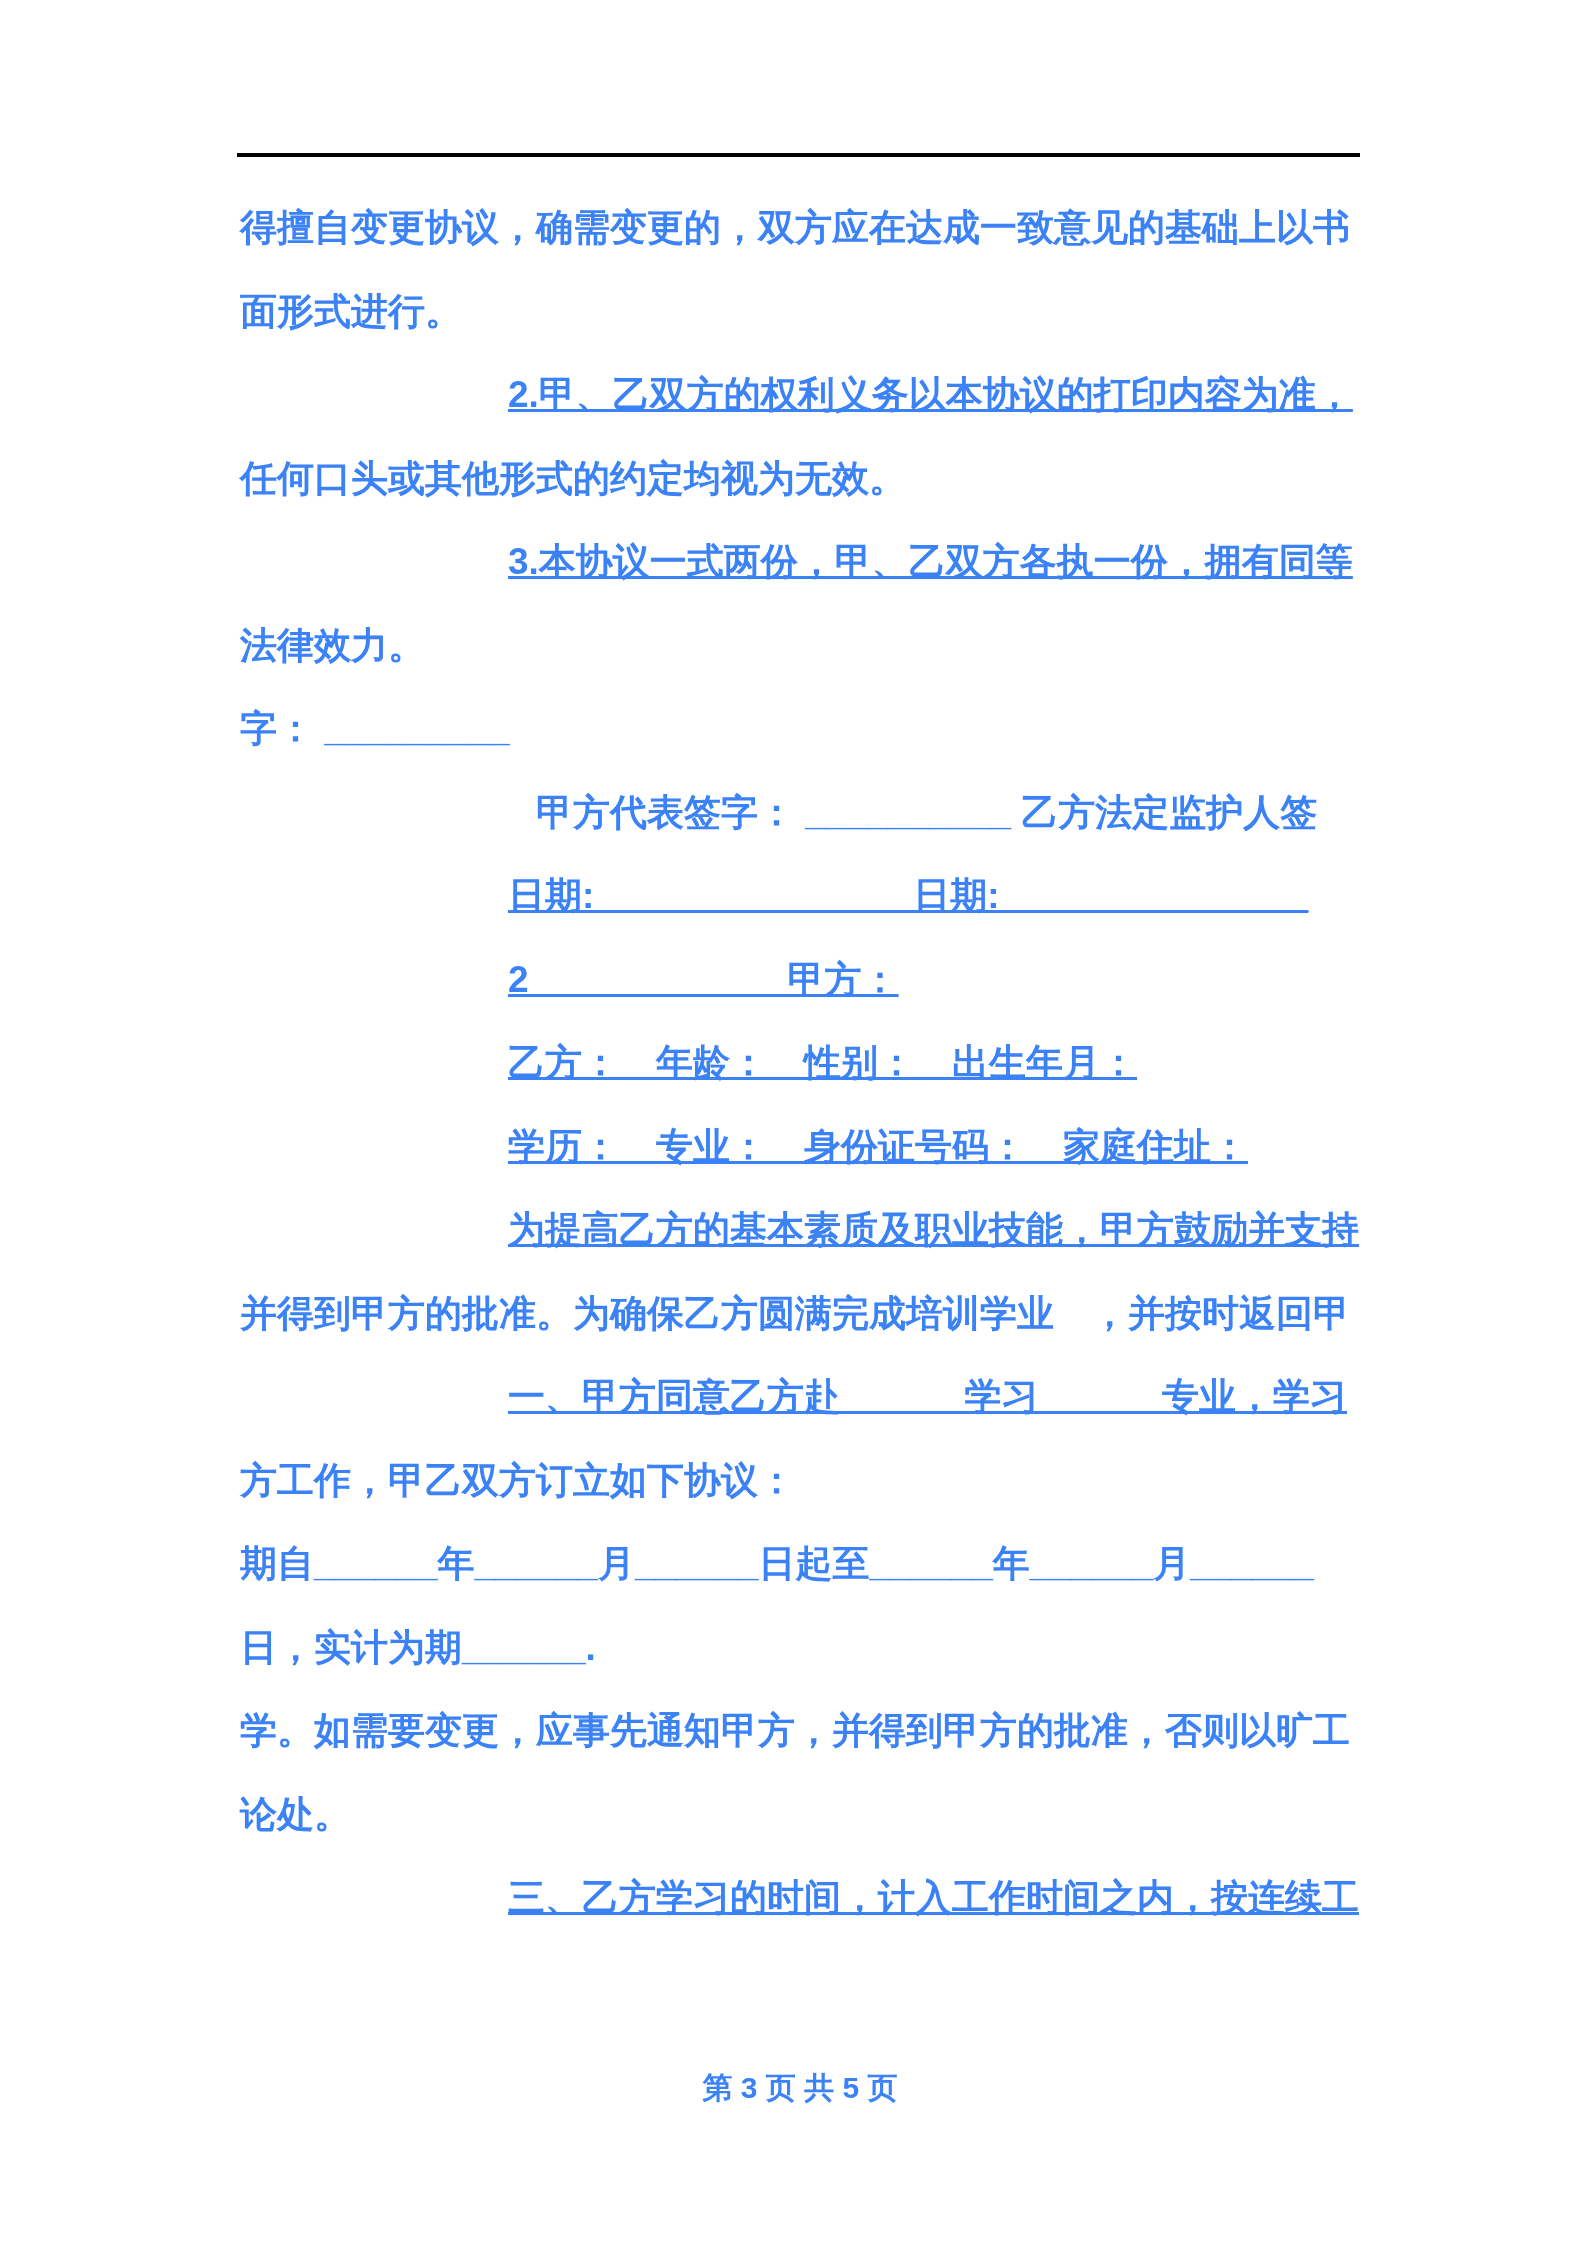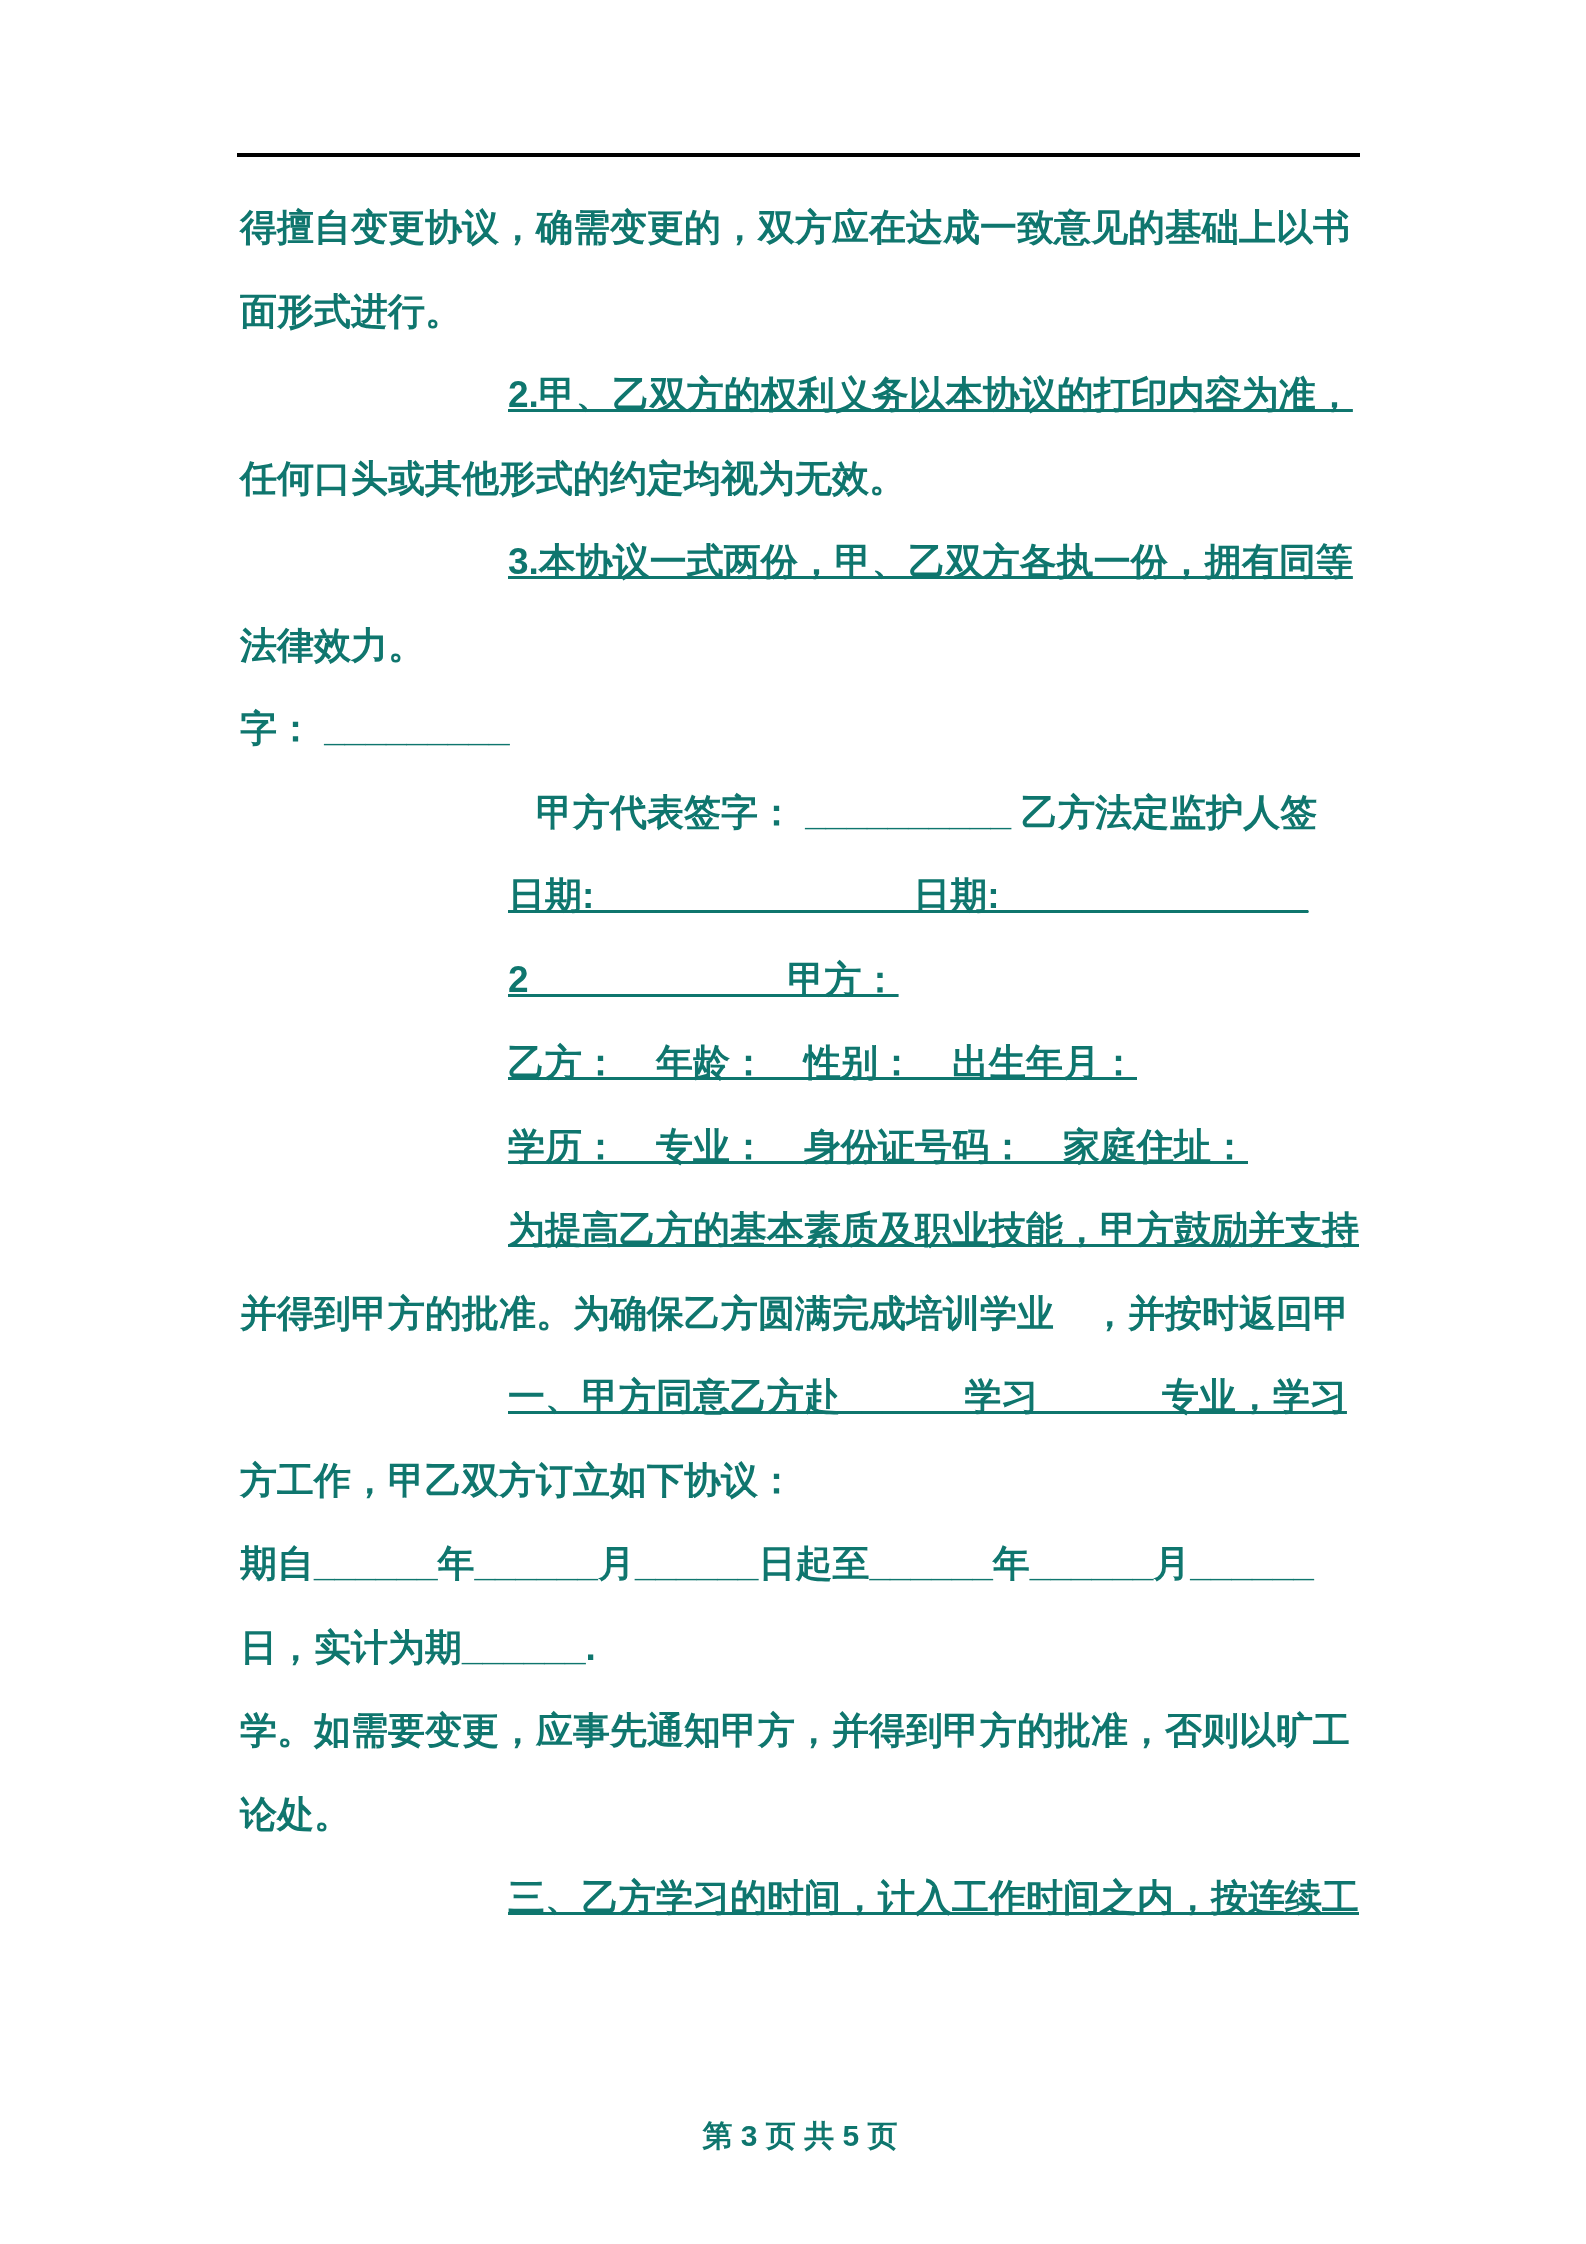--- a/index.html
+++ b/index.html
@@ -7,21 +7,21 @@
     padding: 0;
     background: #ffffff;
   }
   .page {
     position: relative;
     width: 1586px;
     height: 2244px;
     background: #ffffff;
     overflow: hidden;
     font-family: "Liberation Sans", "DejaVu Sans", sans-serif;
-    color: #0f766e;
+    color: #3b82f6;
   }
   .rule {
     position: absolute;
     left: 237px;
     top: 153px;
     width: 1123px;
     height: 4px;
     background: #000000;
   }
   .content {
@@ -42,21 +42,20 @@
   .in2 { padding-left: 296px; }  
   .footer {
     position: absolute;
     left: 240px;
     top: 2068px;
     width: 1120px;
     text-align: center;
     font-size: 30px;
     font-weight: 700;
     white-space: pre;
-    margin-top: 48px;
   }
 </style>
 </head>
 <body>
 
 <div class="page">
   <div class="rule"></div>
 
   <div class="content">
     <div class="ln">得擅自变更协议，确需变更的，双方应在达成一致意见的基础上以书</div>

